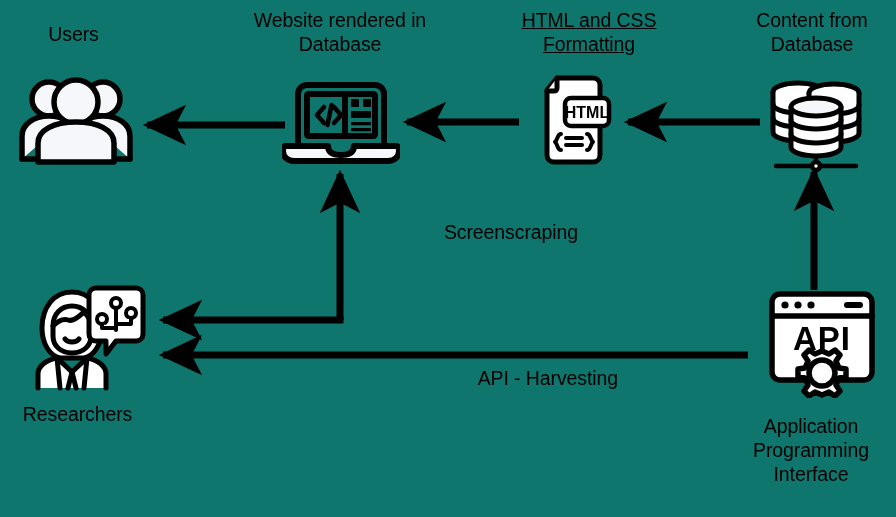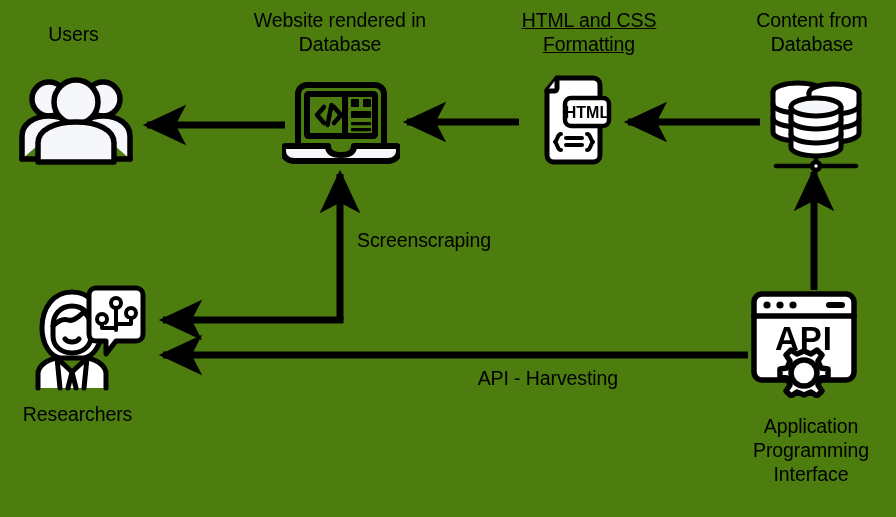--- a/index.html
+++ b/index.html
@@ -8,21 +8,21 @@
     padding: 0;
     background: #ffffff;
   }
   body {
     font-family: "Liberation Sans", sans-serif;
   }
   #diagram-canvas {
     position: relative;
     width: 896px;
     height: 517px;
-    background: #4d7c0f;
+    background: #0f766e;
     overflow: hidden;
   }
   .label {
     position: absolute;
     color: #000000;
     font-family: "Liberation Sans", sans-serif;
     font-size: 19.5px;
     line-height: 24px;
     text-align: center;
     white-space: pre-line;
@@ -60,21 +60,21 @@
 
   <div class="label" style="left:728px; top:8px; width:168px;">Content from
 Database</div>
 
   <div class="label" style="left:726px; top:414px; width:170px;">Application
 Programming
 Interface</div>
 
   <div class="label" style="left:0px; top:402px; width:155px;">Researchers</div>
 
-  <div class="label" style="left:348px; top:228px; width:230px; text-align:left;margin-left:9px;">Screenscraping</div>
+  <div class="label" style="left:348px; top:220px; width:230px; text-align:right;">Screenscraping</div>
 
   <div class="label" style="left:388px; top:366px; width:230px; text-align:right;">API - Harvesting</div>
 
   <svg class="arrow-layer" viewBox="0 0 896 517">
     <defs>
       <marker id="ah" markerWidth="7" markerHeight="7" refX="5.6" refY="3.5" orient="auto" markerUnits="strokeWidth">
         <path d="M0,0.6 L6.2,3.5 L0,6.4 L1.5,3.5 Z" fill="#000"></path>
       </marker>
     </defs>
 
@@ -239,21 +239,21 @@
         <circle cx="92" cy="21" r="5"></circle>
         <circle cx="78" cy="37" r="5"></circle>
         <circle cx="107" cy="31" r="5"></circle>
         <line x1="92" y1="26" x2="92" y2="48"></line>
         <path d="M78,42 L78,46 L92,46"></path>
         <path d="M107,36 L107,42 L92,42"></path>
       </g>
     </svg>
   </div>
 
-  <div class="icon-box" style="left:748px; top:288px; width:112px; height:110px;text-align:right;">
+  <div class="icon-box" style="left:766px; top:288px; width:112px; height:110px;text-align:right;">
     <svg viewBox="0 0 112 110">
       <g fill="#fff" stroke="#000" stroke-width="5.5" stroke-linejoin="round" stroke-linecap="round">
 
         <rect x="6" y="6" width="100" height="86" rx="8"></rect>
         <line x1="6" y1="28" x2="106" y2="28"></line>
       </g>
 
       <g fill="#000" stroke="none">
         <circle cx="19" cy="17" r="3.6"></circle>
         <circle cx="32" cy="17" r="3.6"></circle>

